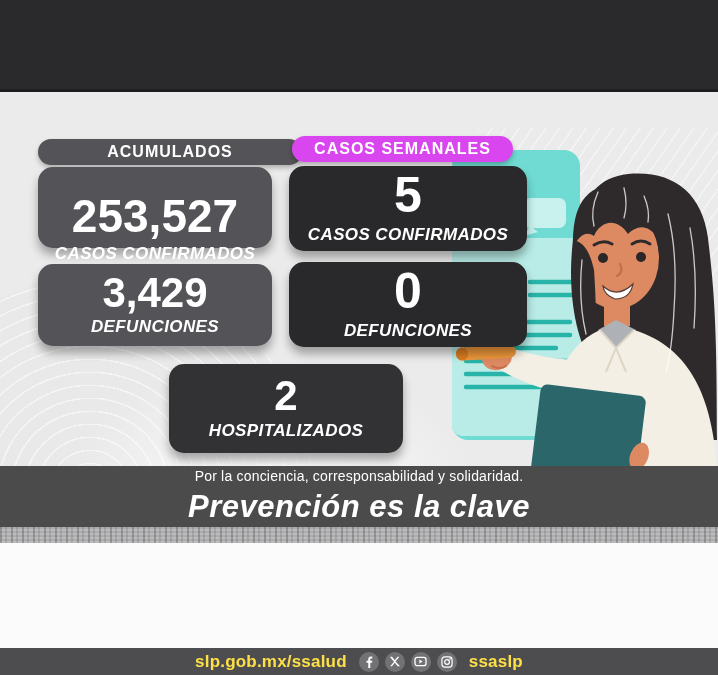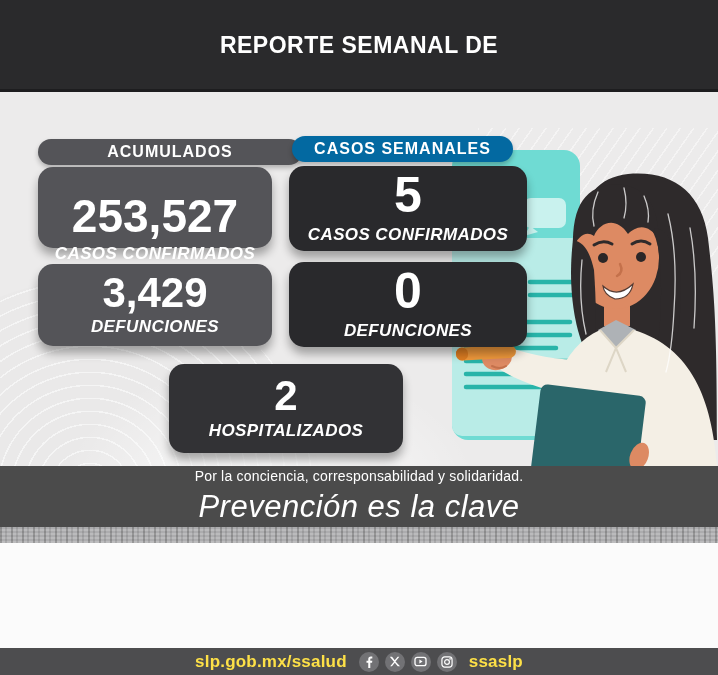--- a/index.html
+++ b/index.html
@@ -40,21 +40,21 @@
   
   .illus{position:absolute;left:390px;top:128px;width:328px;height:338px;}
   
   .pill{
     position:absolute;height:26px;border-radius:13px;
     display:flex;align-items:center;justify-content:center;
     color:#fff;font-weight:800;font-size:16px;letter-spacing:1px;
     box-shadow:0 3px 5px rgba(0,0,0,.25);
   }
   .pill.l{left:38px;top:139px;width:264px;background:#545458;}
-  .pill.r{left:292px;top:136px;width:221px;background:#0369a1;}
+  .pill.r{left:292px;top:136px;width:221px;background:#d946ef;}
   .card{
     position:absolute;border-radius:15px;color:#fff;text-align:center;
     display:flex;flex-direction:column;align-items:center;justify-content:center;
     box-shadow:0 7px 10px rgba(0,0,0,.32);
   }
   .card .num{font-weight:900;line-height:.95;letter-spacing:0;}
   .card .lbl{font-weight:800;font-size:17px;letter-spacing:.4px;margin-top:5px;font-style:italic;}
   .card.l1{left:38px;top:167px;width:234px;height:81px;background:#545458;}
   .card.l1 .num{font-size:46px;margin-top:44px;}
   .card.l2{left:38px;top:264px;width:234px;height:82px;background:#545458;}
@@ -64,21 +64,21 @@
   .card.r2{left:289px;top:262px;width:238px;height:85px;background:#29292c;}
   .card.r2 .num{font-size:50px;}
   .card.h1{left:169px;top:364px;width:234px;height:89px;background:#323235;}
   .card.h1 .num{font-size:42px;}
   
   .band{
     position:absolute;left:0;top:466px;width:718px;height:61px;background:#4b4b4b;
     display:flex;flex-direction:column;align-items:center;justify-content:center;color:#fff;z-index:5;
   }
   .band .m1{font-size:14px;font-weight:400;letter-spacing:.2px;line-height:1.1;}
-  .band .m2{font-size:31px;font-weight:400;font-style:italic;letter-spacing:.5px;line-height:1.05;margin-top:7px;}
+  .band .m2{font-size:31px;font-weight:700;font-style:italic;letter-spacing:.5px;line-height:1.05;margin-top:7px;}
   .noise{
     position:absolute;left:0;top:527px;width:718px;height:16px;z-index:5;
     background:
       repeating-linear-gradient(90deg, rgba(0,0,0,.20) 0 2px, transparent 2px 5px, rgba(0,0,0,.10) 5px 7px, transparent 7px 11px),
       repeating-linear-gradient(0deg, rgba(255,255,255,.18) 0 2px, transparent 2px 4px),
       #acacae;
   }
   
   .footer{
     position:absolute;left:0;top:543px;width:718px;height:105px;background:#fbfbfb;z-index:5;
@@ -168,21 +168,20 @@
       <path d="M598 192 q-8 18 -4 34"></path>
       <path d="M624 188 q4 16 0 30"></path>
       <path d="M644 196 q6 14 4 26"></path>
       <path d="M668 214 q10 40 6 96 q-2 40 -8 62"></path>
       <path d="M690 228 q8 44 4 100"></path>
       <path d="M582 260 q-4 40 4 74"></path>
     </g>
   </svg>
 
   <div class="header">
-    <div class="t1">REPORTE SEMANAL DE</div>
   </div>
 
   <div class="pill l">
     <span>ACUMULADOS</span>
   </div>
   <div class="pill r">
     <span>CASOS SEMANALES</span>
   </div>
 
   <div class="card l1">

